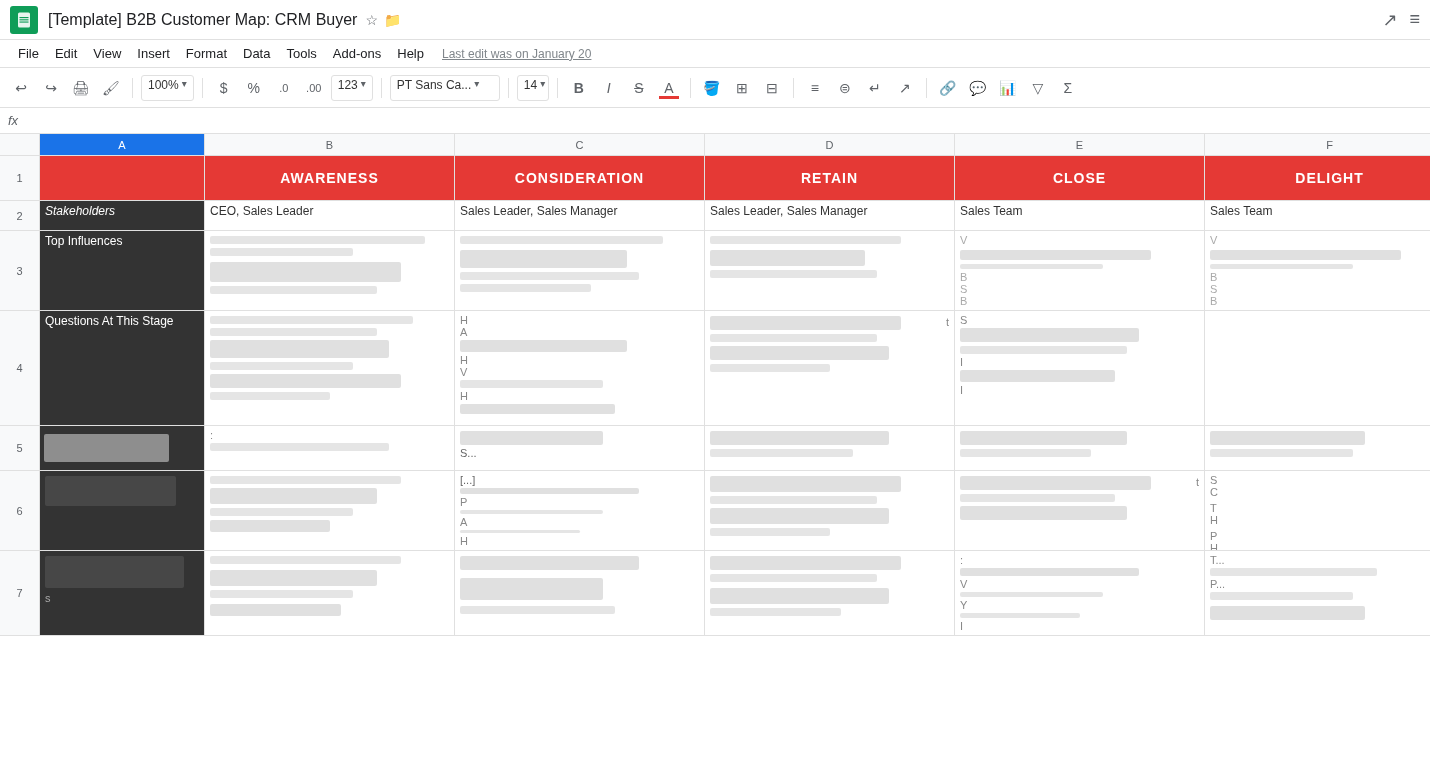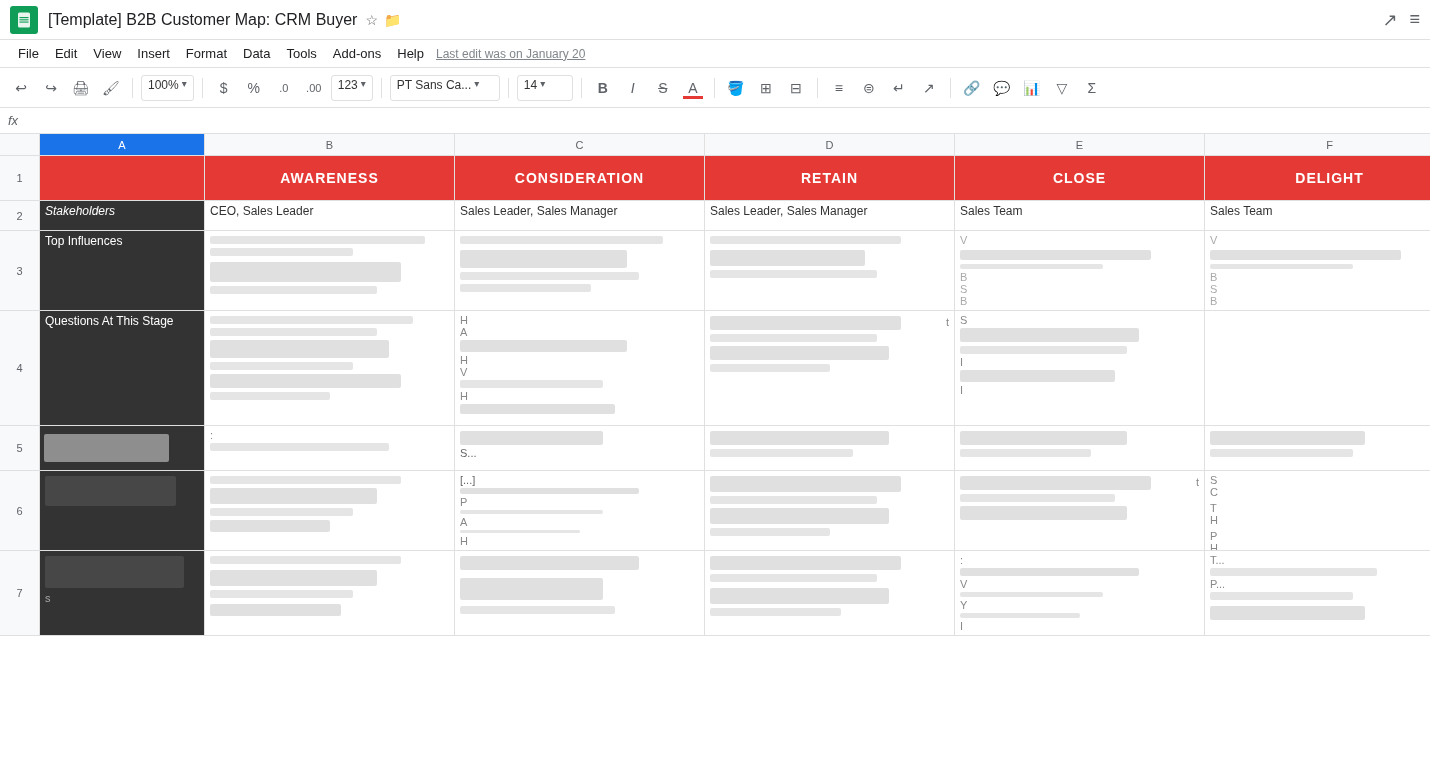--- a/index.html
+++ b/index.html
@@ -20,21 +20,21 @@
     #title-bar .title-icons span { color: #5f6368; font-size: 16px; cursor: pointer; }
     #title-bar .right-icons { margin-left: auto; display: flex; gap: 12px; align-items: center; }
     #title-bar .right-icons span { color: #5f6368; font-size: 18px; cursor: pointer; }
 
     
     #menu-bar {
       display: flex; align-items: center; padding: 0 10px; height: 28px;
       border-bottom: 1px solid #e0e0e0; background: #fff;
     }
     #menu-bar .menu-item { padding: 4px 8px; font-size: 13px; color: #202124; cursor: pointer; border-radius: 3px; }
-    #menu-bar .last-edit { margin-left: 4px; font-size: 12px; color: #80868b; text-decoration: underline; cursor: pointer; }
+    #menu-bar .last-edit { margin-left: 10px; font-size: 12px; color: #80868b; text-decoration: underline; cursor: pointer; }
 
     
     #toolbar {
       display: flex; align-items: center; padding: 4px 8px; height: 40px;
       border-bottom: 1px solid #e0e0e0; background: #fff; gap: 4px; flex-wrap: nowrap; overflow: hidden;
     }
     .toolbar-btn { display: flex; align-items: center; justify-content: center; width: 26px; height: 26px; cursor: pointer; border-radius: 3px; color: #5f6368; font-size: 14px; flex-shrink: 0; }
     .toolbar-separator { width: 1px; height: 20px; background: #e0e0e0; margin: 0 4px; flex-shrink: 0; }
     .toolbar-dropdown { display: flex; align-items: flex-start; border: 1px solid #e0e0e0; border-radius: 3px; padding: 2px 6px; cursor: pointer; font-size: 12px; gap: 3px; height: 26px; flex-shrink: 0; }
     .toolbar-dropdown .arrow { font-size: 10px; color: #5f6368; }
@@ -124,21 +124,21 @@
   <div class="toolbar-dropdown">
     <span>123</span>
     <span class="arrow">▾</span>
   </div>
   <div class="toolbar-separator"></div>
   <div class="toolbar-dropdown" style="width:110px;">
     <span>PT Sans Ca...</span>
     <span class="arrow">▾</span>
   </div>
   <div class="toolbar-separator"></div>
-  <div class="toolbar-dropdown" style="width:56px;">
+  <div class="toolbar-dropdown" style="width:32px;">
     <span>14</span>
     <span class="arrow">▾</span>
   </div>
   <div class="toolbar-separator"></div>
   <div class="toolbar-btn toolbar-bold">B</div>
   <div class="toolbar-btn toolbar-italic">I</div>
   <div class="toolbar-btn toolbar-strike">S</div>
   <div class="toolbar-btn color-btn">
     <span>A</span>
     <div class="color-underline"></div>

